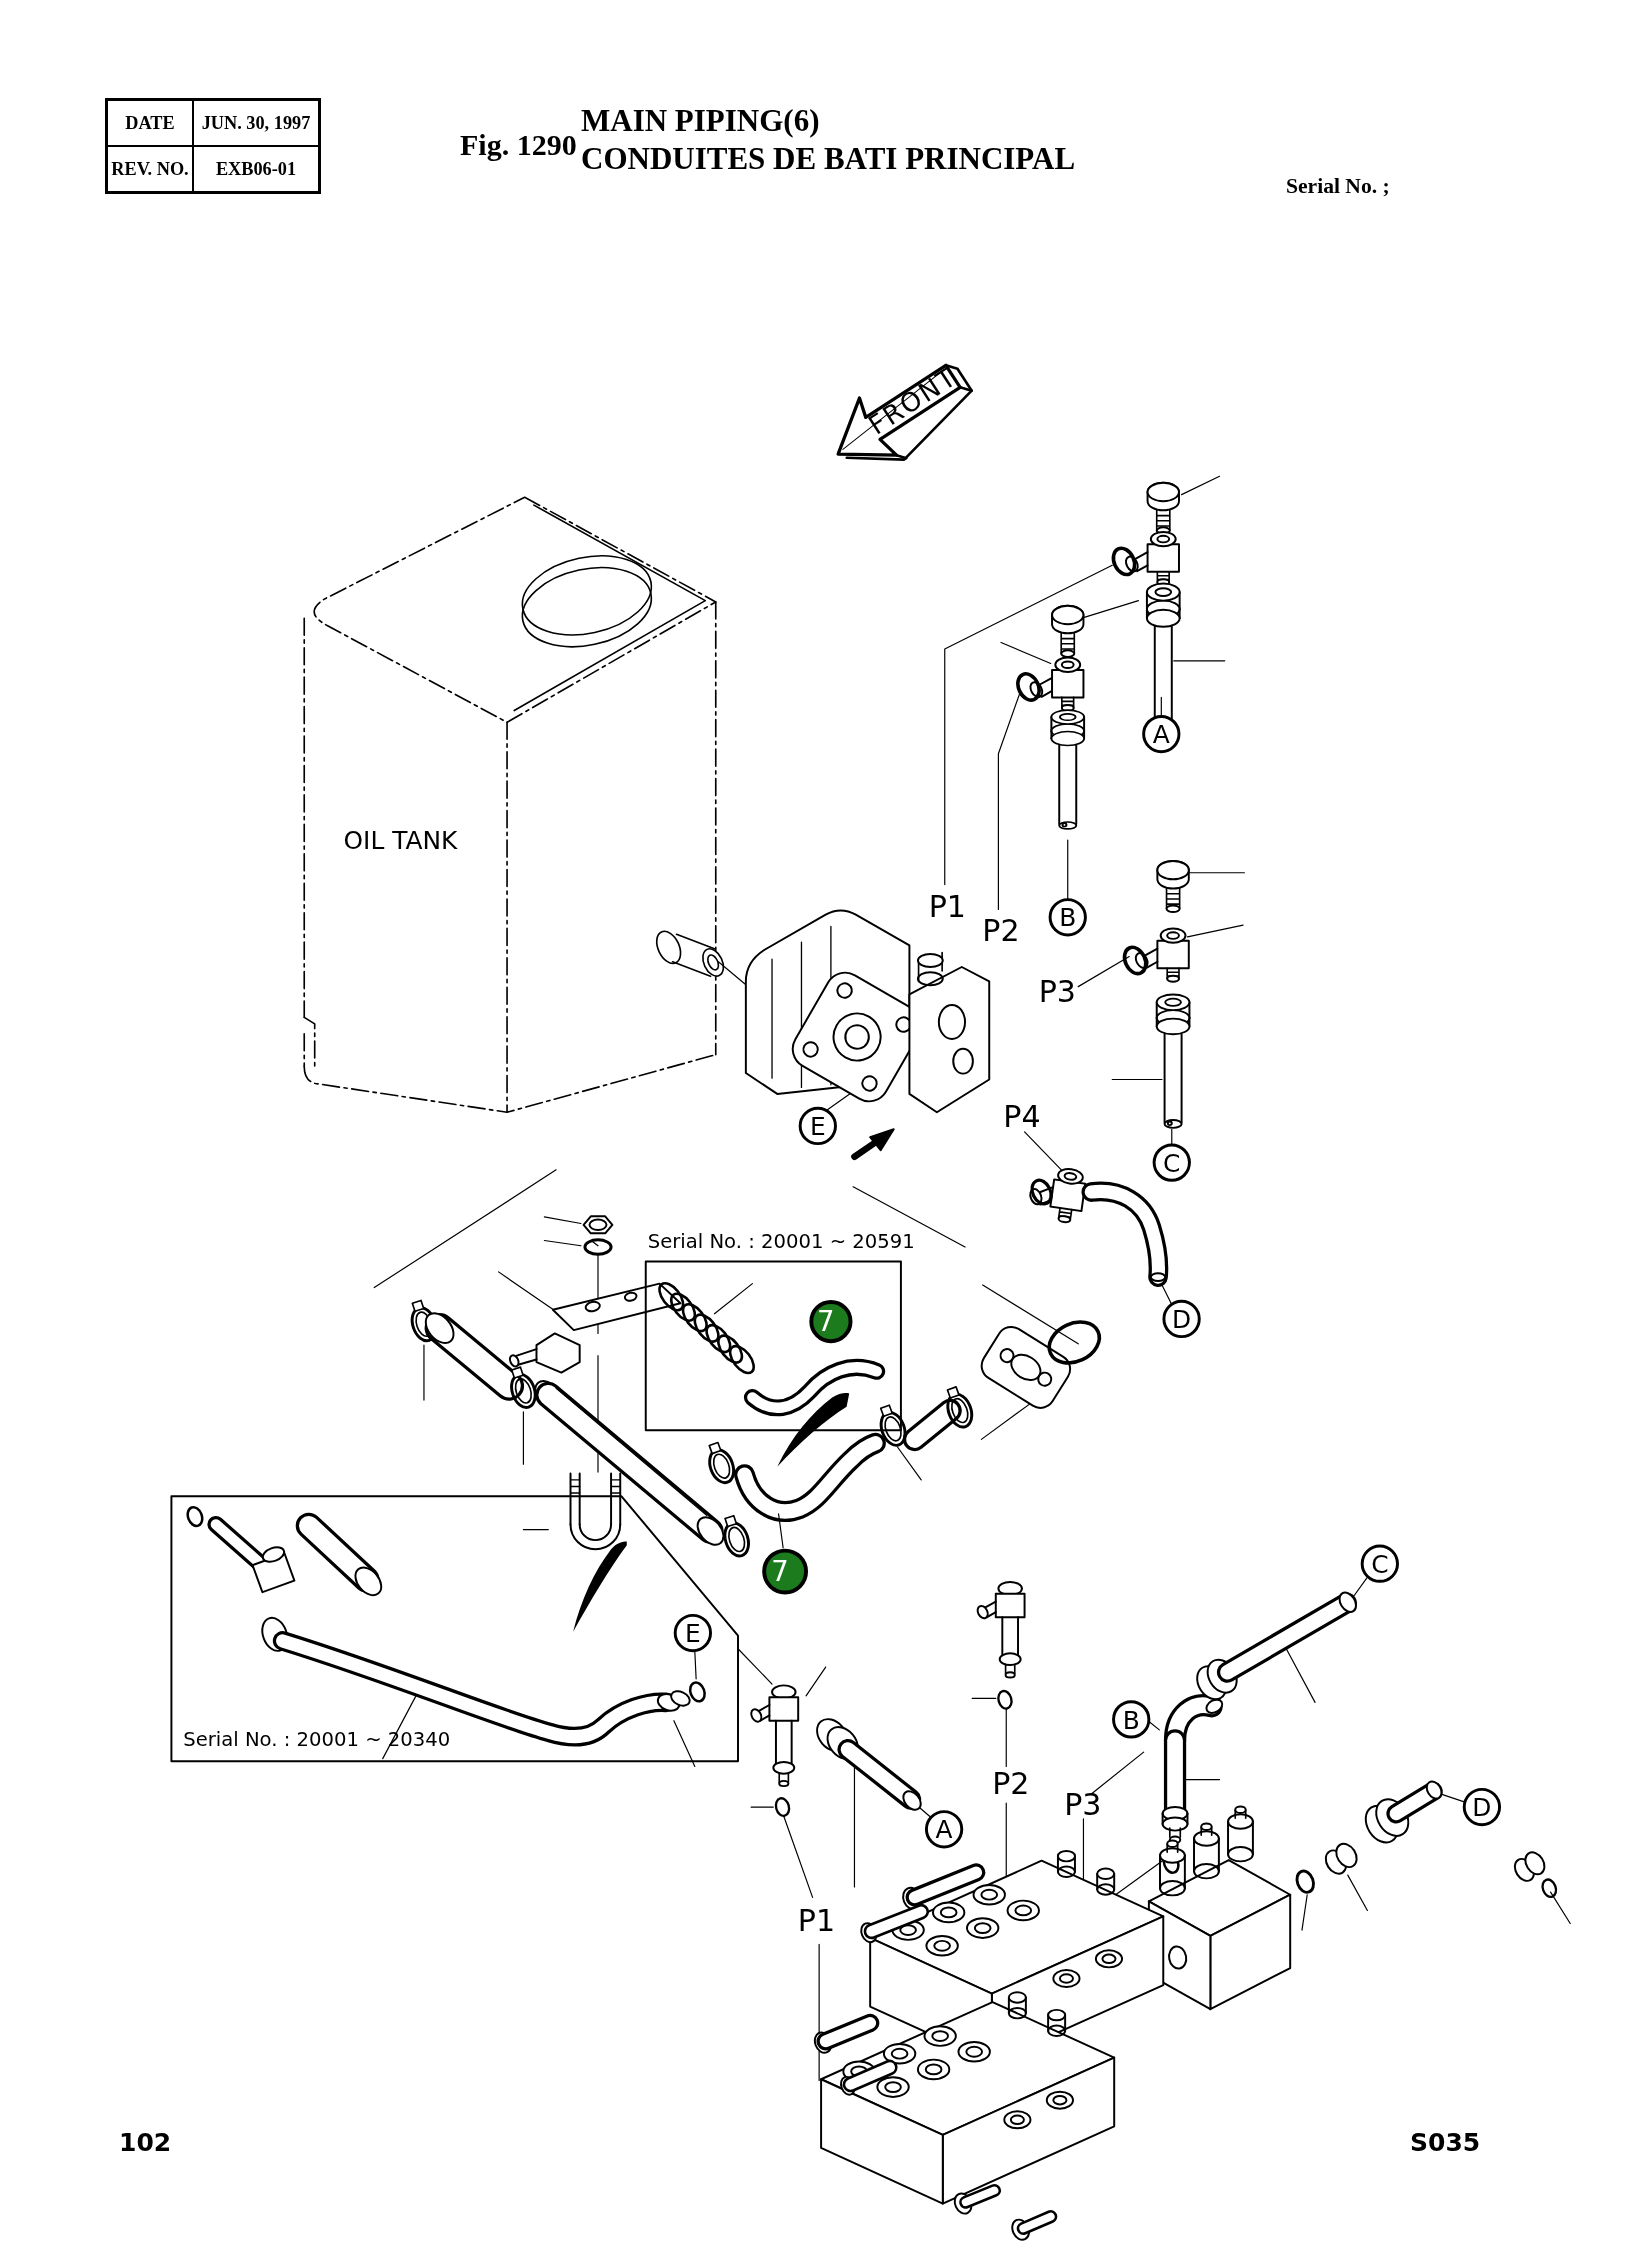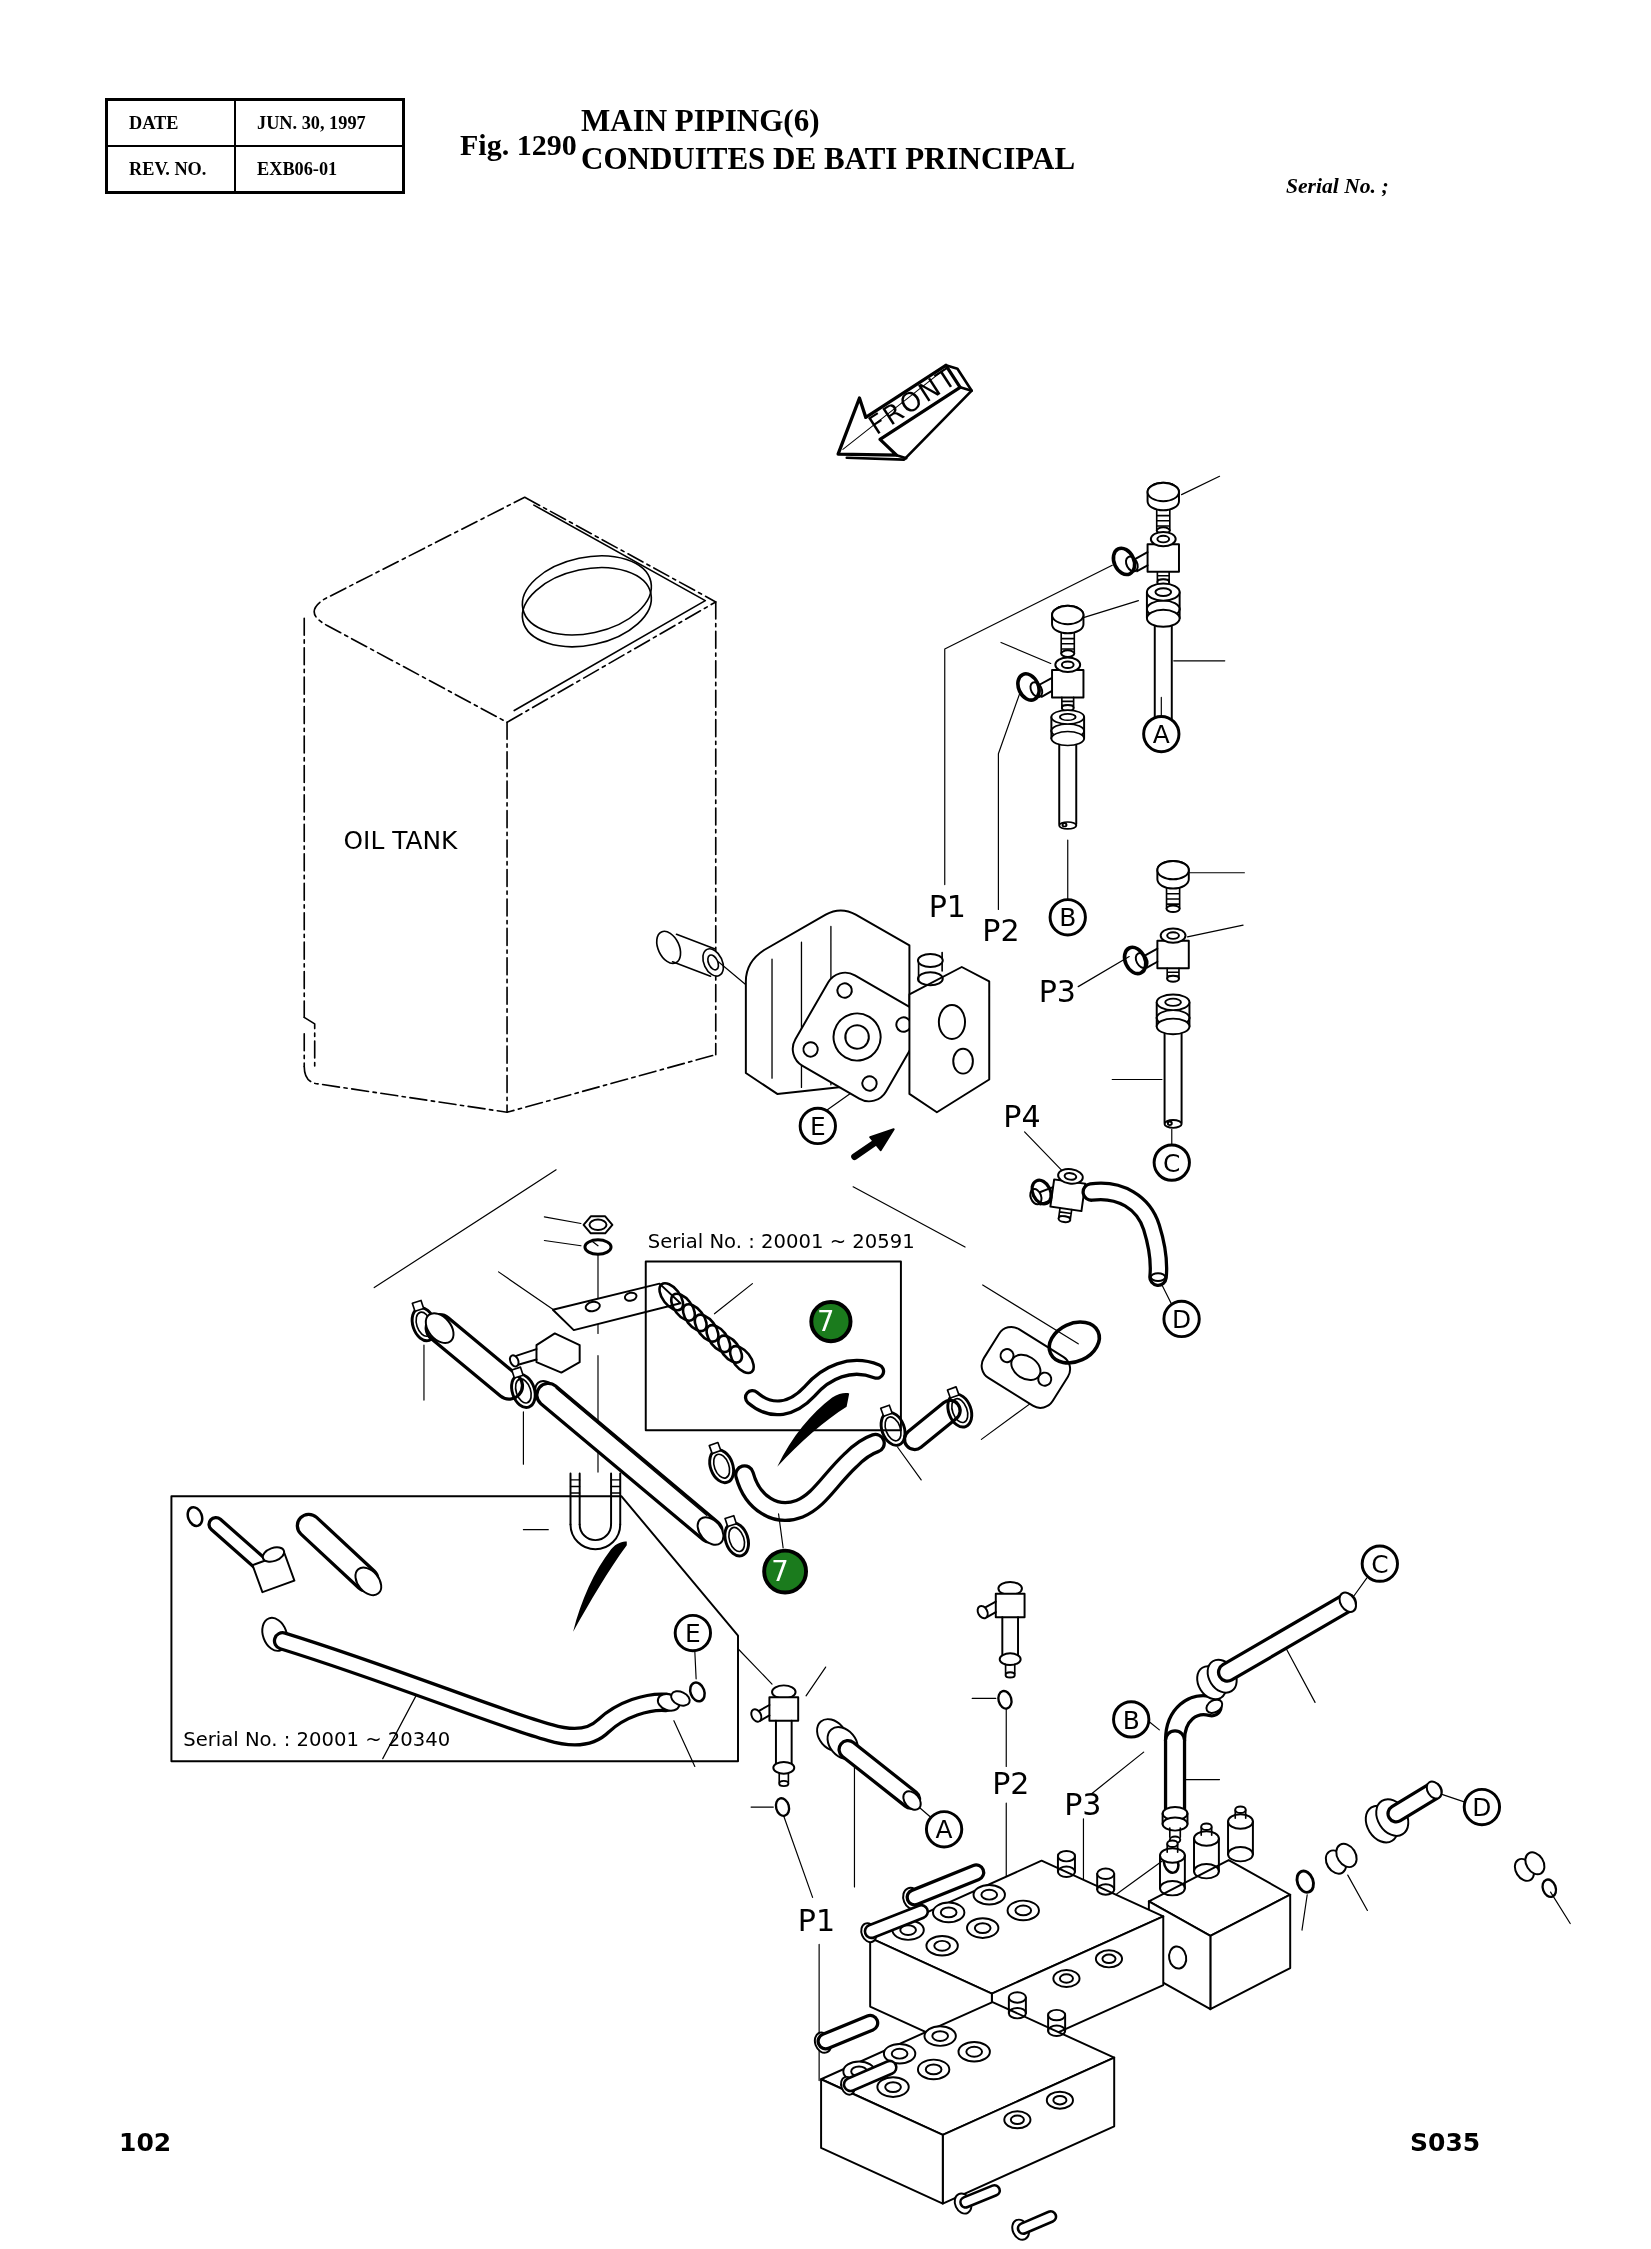--- a/index.html
+++ b/index.html
@@ -1,26 +1,26 @@
 <!DOCTYPE html>
 <html style="font-size:10.5px"><head>
 <meta charset="utf-8">
 <style>
   html,body{margin:0;padding:0;background:#e8e8e8;}
   .page{position:relative;width:1652px;height:2250px;background:#ffffff;overflow:hidden;
         font-family:"Liberation Serif",serif;color:#000;}
   .hdr-table{position:absolute;left:105px;top:98px;border-collapse:collapse;}
-  .hdr-table td{border:2px solid #000;font-weight:bold;font-size:18.3px;
-        font-family:"Liberation Serif",serif;padding:0 21px;height:44px;}
+  .hdr-table td{border:2px solid #000;font-weight:bold;font-size:18.3px;text-align:center;
+        font-family:"Liberation Serif",serif;padding:0 0;height:44px;}
   .hdr-table{border:3.3px solid #000;}
   .hdr-table td.c1{width:84px;}
   .hdr-table td.c2{width:124px;}
   .fig-label{position:absolute;left:434px;top:128px;font-size:30px;font-weight:bold;margin-left:26px;}
   .titles{position:absolute;left:581px;top:102px;font-size:31px;font-weight:bold;line-height:38px;white-space:nowrap;}
-  .serial-note{position:absolute;left:1286px;top:174px;font-size:21.6px;font-weight:bold;font-style:italic;}
+  .serial-note{position:absolute;left:1286px;top:174px;font-size:21.6px;font-weight:bold;}
   .footer-num{position:absolute;font-family:"DejaVu Sans","Liberation Sans",sans-serif;
         font-weight:bold;font-size:25px;top:2128px;}
   .fn-left{left:111px;margin-left:8px;} .fn-right{left:1410px;}
   svg{position:absolute;left:0;top:0;}
   svg .t{fill:#000;stroke:none;font-family:"DejaVu Sans","Liberation Sans",sans-serif;}
 </style>
 </head>
 <body>
 
 <div class="page">

